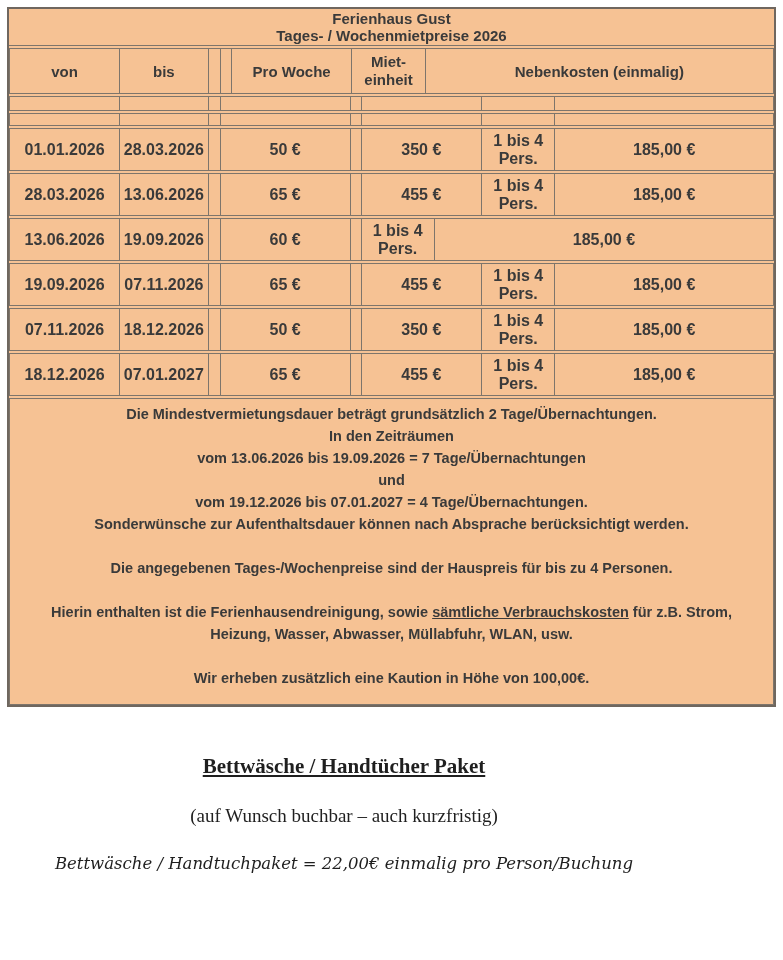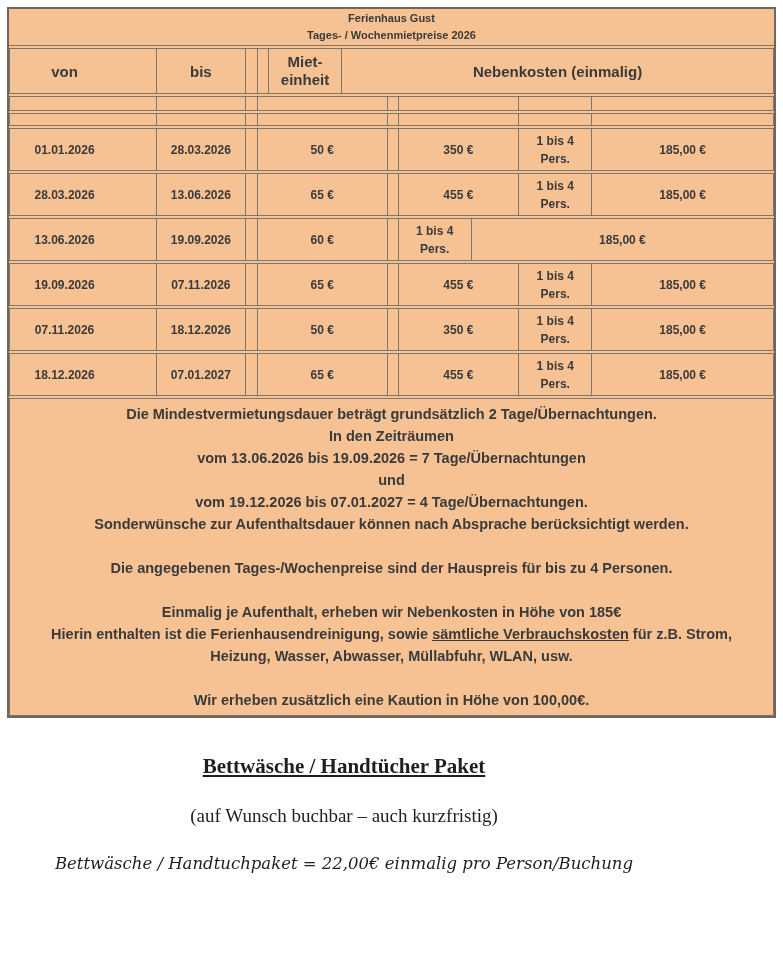--- a/index.html
+++ b/index.html
@@ -30,49 +30,49 @@
   .t-row {
     border: 1px solid var(--border);
     display: flex; align-items: stretch;
     flex: none;
   }
   .title-row {
     border: none; border-bottom: 1px solid var(--border);
     flex-direction: column; justify-content: center;
     text-align: center;
     height: 37px;
-    font-weight: bold; font-size: 11px; line-height: 17px;
+    font-weight: bold; font-size: 15px; line-height: 17px;
   }
   .header-row { height: 46px; font-weight: bold; font-size: 15px; }
   .empty-row-a { height: 15px; }
   .empty-row-b { height: 13px; }
-  .data-row   { height: 43px; font-weight: bold; font-size: 12px; }
+  .data-row   { height: 43px; font-weight: bold; font-size: 16px; }
 
   .cell {
     display: flex; flex-direction: column;
     align-items: center; justify-content: center;
     text-align: center;
     overflow: hidden;
   }
   .cell + .cell { border-left: 1px solid var(--border); }
   .c-von   { width: 14.3%; }
-  .c-bis   { width: 11.6%; margin-left: 37px; }
+  .c-bis   { width: 11.6%; }
   .c-n1    { width: 1.6%;  }
   .c-tag   { width: 17.0%; }
   .c-n2    { width: 1.45%; }
   .c-woche { width: 15.8%; }
   .c-miet  { width: 9.6%; line-height: 18px; }
   .c-neben { flex: 1; }
   .c-miet span { display: block; }
 
   .note-row {
     display: block;
     text-align: center;
     font-weight: bold; font-size: 14.5px; line-height: 22px;
-    padding: 4px 8px 4px;
+    padding: 4px 8px 15px;
   }
   .note-row p { margin: 0; }
   .blank-line { height: 22px; }
   .u { text-decoration: underline; }
 
   
   .footer {
     position: absolute; left: 0; top: 712px; width: 688px;
     text-align: center; color: var(--footer_text);
   }
@@ -108,20 +108,21 @@
   <div class="t-row title-row">
     <div>Ferienhaus Gust</div>
     <div>Tages- / Wochenmietpreise 2026</div>
   </div>
 
   <div class="t-row header-row">
     <div class="cell c-von">von</div>
     <div class="cell c-bis">bis</div>
     <div class="cell c-n1"></div>
     <div class="cell c-n2"></div>
+    <div class="cell c-woche">Pro Woche</div>
     <div class="cell c-miet">
       <span>Miet-</span>
       <span>einheit</span>
     </div>
     <div class="cell c-neben">Nebenkosten (einmalig)</div>
   </div>
 
   <div class="t-row empty-row-a">
     <div class="cell c-von"></div>
       <div class="cell c-bis"></div>
@@ -229,21 +230,20 @@
   <div class="t-row note-row">
     <p>Die Mindestvermietungsdauer beträgt grundsätzlich 2 Tage/Übernachtungen.</p>
     <p>In den Zeiträumen</p>
     <p>vom 13.06.2026 bis 19.09.2026 = 7 Tage/Übernachtungen</p>
     <p>und</p>
     <p>vom 19.12.2026 bis 07.01.2027 = 4 Tage/Übernachtungen.</p>
     <p>Sonderwünsche zur Aufenthaltsdauer können nach Absprache berücksichtigt werden.</p>
     <div class="blank-line"></div>
     <p>Die angegebenen Tages-/Wochenpreise sind der Hauspreis für bis zu 4 Personen.</p>
     <div class="blank-line"></div>
-    <p>Einmalig je Aufenthalt, erheben wir Nebenkosten in Höhe von 185€</p>
     <p><span>Hierin enthalten ist die Ferienhausendreinigung, sowie </span><span class="u">sämtliche Verbrauchskosten</span><span> für z.B. Strom,</span></p>
     <p>Heizung, Wasser, Abwasser, Müllabfuhr, WLAN, usw.</p>
     <div class="blank-line"></div>
     <p>Wir erheben zusätzlich eine Kaution in Höhe von 100,00€.</p>
   </div>
 
 </div>
 
 <div class="footer">
   <div class="pkg-title">Bettwäsche / Handtücher Paket</div>

